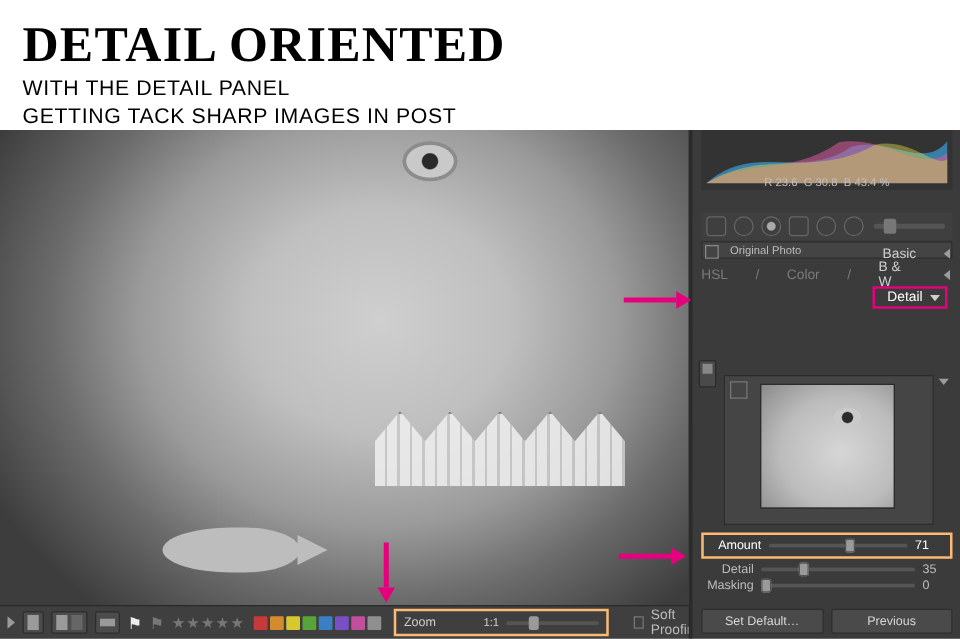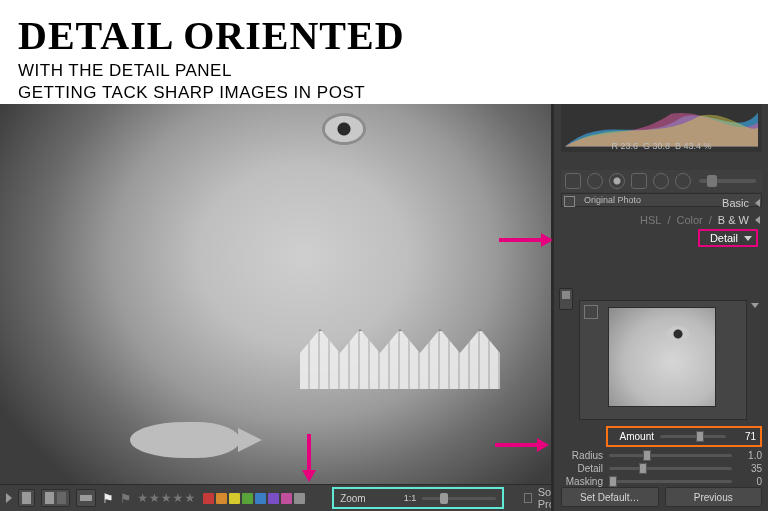--- a/index.html
+++ b/index.html
@@ -33,62 +33,62 @@
   .hist .lbl { position:absolute; bottom:1px; left:0; right:0; text-align:center; font-size:9px; color:#bfbfbf; }
   .origphoto { position:absolute; left:10px; right:6px; top:50px; height:14px; background:#444; border:1px solid #2d2d2d; font-size:9px; padding-left:22px; line-height:13px; color:#bbb;margin-top:39px; }
   .origphoto::before{content:"";position:absolute;left:2px;top:2px;width:9px;height:9px;border:1px solid #888;}
   .toolrow { position:absolute; left:10px; right:6px; top:66px; height:22px; background:#3f3f3f; display:flex; align-items:center; gap:6px; padding:0 4px;}
   .toolrow .tbtn { width:16px; height:16px; border:1px solid #666; border-radius:50%; }
   .toolrow .tsq { border-radius:3px; }
   .toolrow .tslider { flex:1; height:4px; background:#555; border-radius:2px; margin:0 2px; position:relative;}
   .toolrow .knob{position:absolute; left:8px; top:-4px; width:10px;height:12px;background:#777;border-radius:2px;}
 
   .sections { position:absolute; left:10px; right:6px; top:90px; }
-  .sectrow { height:17px; display:flex; justify-content:flex-end; align-items:center; gap:6px; color:#cfcfcf; font-size:11px; padding-right:2px;}
+  .sectrow { height:17px; display:flex; justify-content:flex-end; align-items:center; gap:22px; color:#cfcfcf; font-size:11px; padding-right:2px;}
   .sectrow .dim { color:#7a7a7a; }
   .sectrow .tri { width:0;height:0;border-top:4px solid transparent;border-bottom:4px solid transparent;border-right:5px solid #9c9c9c;}
 
   .detailrow { position:relative; margin-top:1px; height:18px; display:flex; justify-content:flex-end; align-items:center; padding-right:4px;}
   .detailrow .box { border:2px solid #e6007e; padding:1px 4px 1px 10px; display:flex; align-items:center; gap:6px; color:#fff; font-size:11px;}
   .detailrow .box .tri2 { width:0;height:0;border-left:4px solid transparent;border-right:4px solid transparent;border-top:5px solid #cfcfcf;}
   .arrowR { position:absolute; left:-62px; top:4px; }
 
   .preview { position:absolute; left:28px; top:196px; width:168px; height:120px; background:#454545; border:1px solid #2c2c2c; }
   .preview .thumb { position:absolute; left:28px; top:6px; width:108px; height:100px; background:
      radial-gradient(ellipse 120px 110px at 60% 55%, #d6d6d6 0%, #bcbcbc 40%, #8e8e8e 70%, #5a5a5a 100%);
      border:1px solid #2c2c2c;}
   .preview .thumb .eye2{position:absolute;left:58px;top:18px;width:22px;height:16px;border-radius:50%;background:radial-gradient(circle at 50% 50%,#2c2c2c 0 4px,#cacaca 5px 100%);}
   .preview .corner { position:absolute; left:4px; top:4px; width:14px; height:14px; border:1px solid #777; }
   .preview .tri3 { position:absolute; right:-13px; top:2px; width:0;height:0;border-left:4px solid transparent;border-right:4px solid transparent;border-top:5px solid #9c9c9c;}
 
   .sharpen { position:absolute; left:10px; right:6px; top:322px; }
   .sharpen .title { text-align:center; font-size:10px; color:#aeaeae; margin-bottom:2px;}
-  .sharpen .amountbox { border:2px solid #f97316; padding:2px 4px; margin-bottom:2px;margin-left:45px;}
+  .sharpen .amountbox { border:2px solid #fdba74; padding:2px 4px; margin-bottom:2px;}
   .sharpen .srow { display:flex; align-items:center; height:13px; font-size:10px; color:#bcbcbc; }
   .sharpen .lab { width:48px; text-align:right; padding-right:6px; }
   .sharpen .bar { flex:1; height:3px; background:#555; border-radius:2px; position:relative; margin-right:6px;}
   .sharpen .bar .k { position:absolute; top:-4px; width:8px; height:11px; background:#9a9a9a; border-radius:2px; box-shadow:inset 0 0 0 1px #555;}
-  .sharpen .val { width:24px; text-align:right; }
+  .sharpen .val { width:24px; }
   .arrowSharp { position:absolute; left:-66px; top:12px; }
 
   .botbtns { position:absolute; left:10px; right:6px; bottom:4px; height:20px; display:flex; gap:6px; }
   .botbtns .btn { flex:1; background:#4a4a4a; border:1px solid #2e2e2e; color:#d6d6d6; font-size:10px; display:flex; align-items:center; justify-content:center; border-radius:2px;}
 
   
   .tbar { position:absolute; left:0; bottom:0; width:551px; height:27px; background:#3f3f3f; border-top:1px solid #2a2a2a; display:flex; align-items:center; padding:0 6px; gap:6px;}
   .tbar .arrp { width:0;height:0;border-top:5px solid transparent;border-bottom:5px solid transparent;border-left:6px solid #9a9a9a;}
   .tbar .mode { height:18px; background:#4c4c4c; border:1px solid #2d2d2d; border-radius:2px; display:flex; align-items:center; padding:0 3px; gap:3px;}
   .tbar .modehalf { width:9px; height:12px; background:#9a9a9a;}
   .tbar .modehalf.r { background:#666;}
   .tbar .flag { font-size:13px; color:#ededed; }
   .tbar .stars { display:flex; gap:1px; }
   .tbar .stars span{font-size:12px;color:#777;}
   .tbar .swatches { display:flex; gap:2px; margin-left:2px;}
   .tbar .sw { width:11px; height:11px; border-radius:1px;}
-  .tbar .zoombox { border:2px solid #5eead4; height:22px; display:flex; align-items:center; padding:0 6px; margin-left:21px; position:relative; }
+  .tbar .zoombox { border:2px solid #fdba74; height:22px; display:flex; align-items:center; padding:0 6px; margin-left:4px; position:relative; }
   .tbar .zoombox .zl { font-size:10px; color:#cfcfcf; }
   .tbar .zoombox .zr { font-size:9px; color:#cfcfcf; margin-left:38px;}
   .tbar .zoombox .zbar { width:74px; height:3px; background:#555; border-radius:2px; margin-left:6px; position:relative;}
   .tbar .zoombox .zbar .k { position:absolute; left:18px; top:-4px; width:8px;height:11px;background:#9a9a9a;border-radius:2px;}
   .tbar .soft { font-size:11px; color:#bcbcbc; margin-left:14px; display:flex; align-items:center; gap:6px;}
   .tbar .soft .cb { width:10px;height:10px;border:1px solid #777;}
   .tbar .end { margin-left:auto; width:0;height:0;border-left:4px solid transparent;border-right:4px solid transparent;border-top:5px solid #9a9a9a;}
 
   .arrowDown { position:absolute; left:302px; top:330px; }
 
@@ -237,27 +237,20 @@
         <div class="amountbox">
           <div class="srow">
             <span class="lab" style="color:#fff">Amount</span>
             <div class="bar">
                 <span class="k" style="left:55%"></span>
               </div>
             <span class="val" style="color:#fff">71</span>
           </div>
         </div>
         <div class="srow">
-          <span class="lab">Radius</span>
-          <div class="bar">
-              <span class="k" style="left:28%"></span>
-            </div>
-          <span class="val">1.0</span>
-        </div>
-        <div class="srow">
           <span class="lab">Detail</span>
           <div class="bar">
               <span class="k" style="left:24%"></span>
             </div>
           <span class="val">35</span>
         </div>
         <div class="srow">
           <span class="lab">Masking</span>
           <div class="bar">
               <span class="k" style="left:0%"></span>

